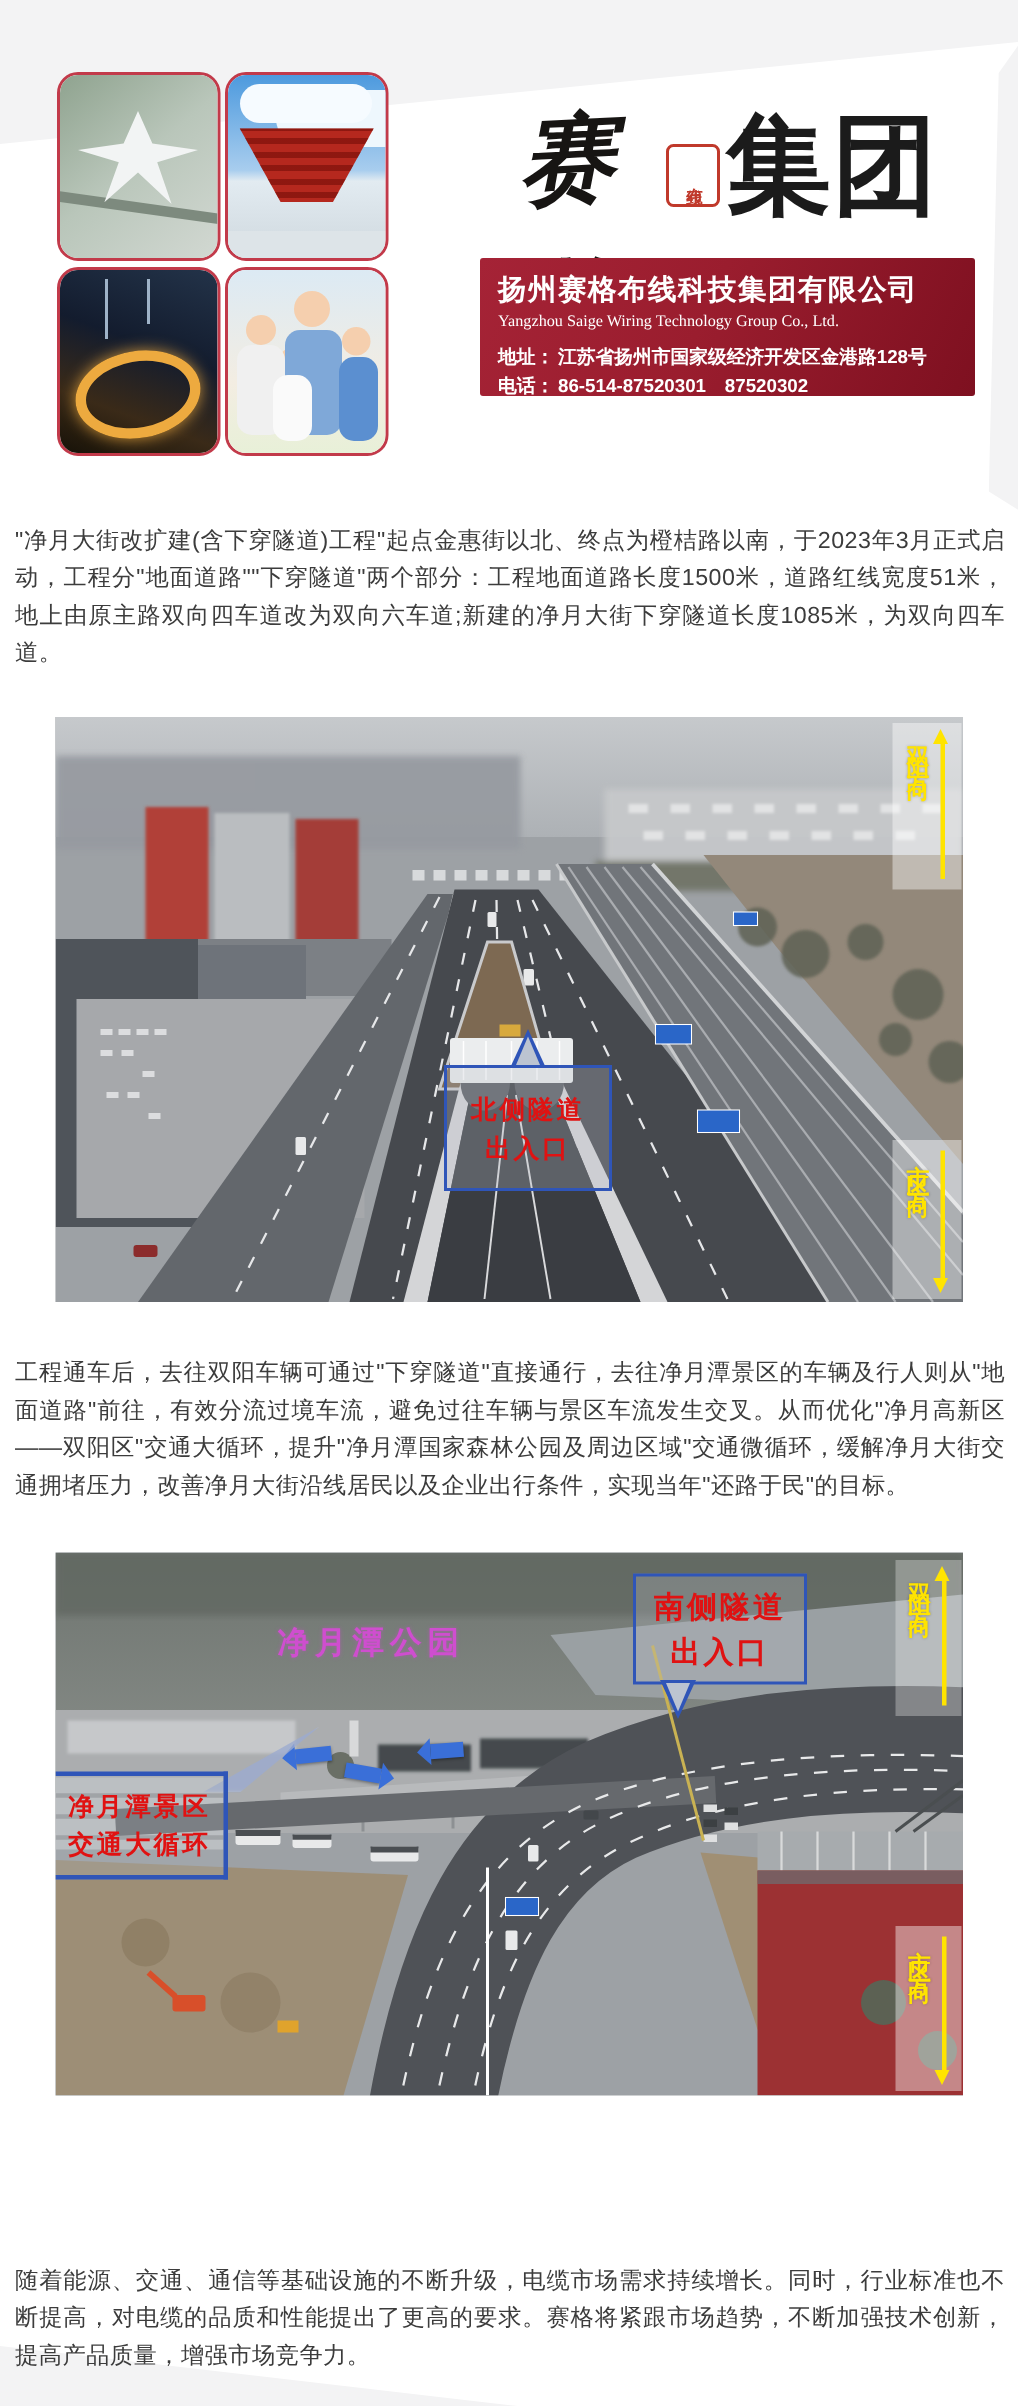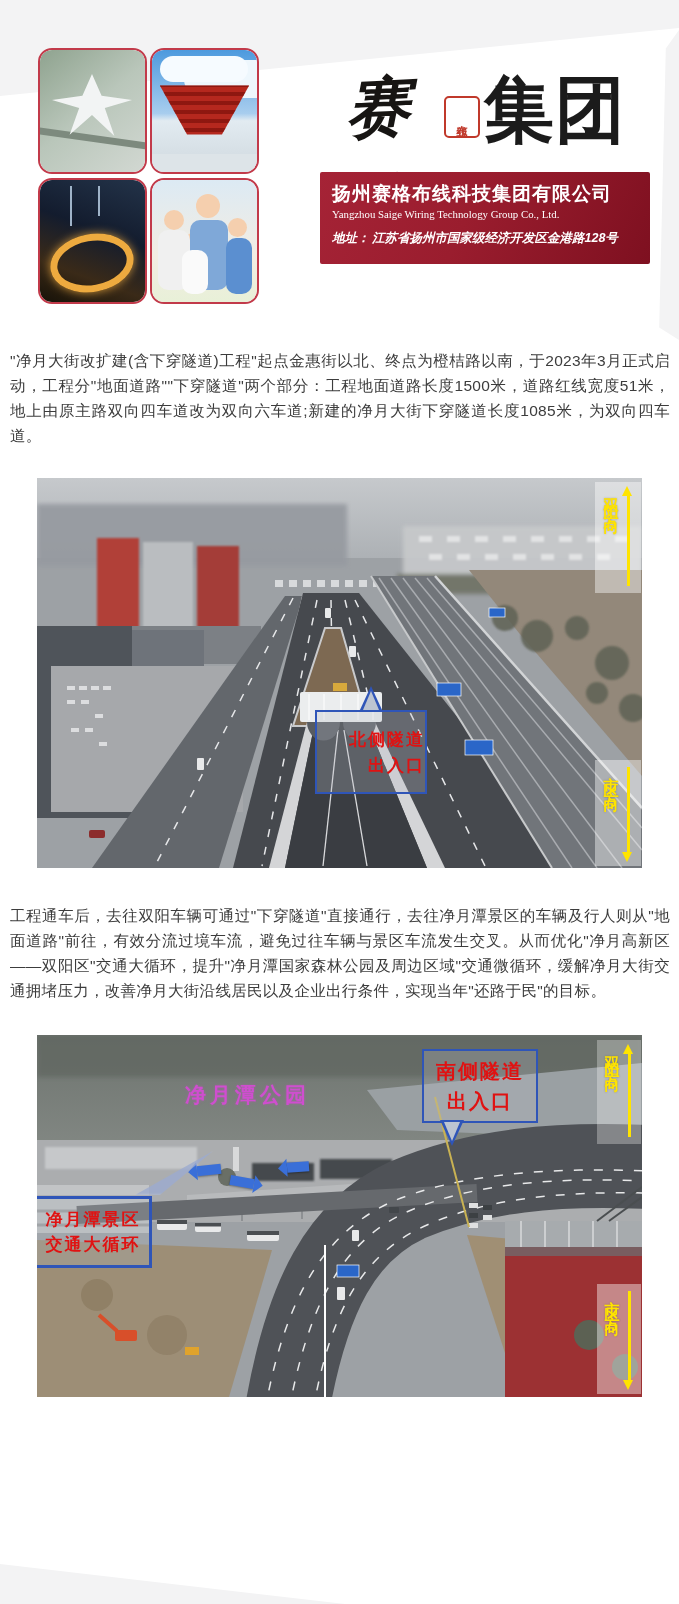--- a/index.html
+++ b/index.html
@@ -40,21 +40,21 @@
              display:flex;align-items:center;justify-content:center;writing-mode:vertical-lr;
              text-orientation:upright;letter-spacing:1px;}
   .logo-suffix{position:absolute;left:484px;top:70px;font-size:70px;font-weight:900;color:#1b1b1b;
                letter-spacing:1px;line-height:80px;transform:scaleY(1.05);}
   .banner{position:absolute;left:320px;top:172px;width:330px;height:92px;border-radius:2px;
           background:linear-gradient(115deg,#a52336 0%,#9a1d2e 45%,#7e1020 100%);color:#ffffff;
           padding:10px 12px;box-sizing:border-box;}
   .banner .cn{font-size:19px;font-weight:bold;letter-spacing:1px;line-height:24px;}
   .banner .en{font-size:10.8px;line-height:15px;margin-top:1px;font-family:Liberation Serif, serif;}
   .banner .row{display:flex;font-size:12.5px;font-weight:bold;line-height:18.5px;}
-  .banner .rows{margin-top:7px;font-style:italic;}
+  .banner .rows{margin-top:7px;}
   .banner .lb{flex:0 0 40px;}
 
   
   .para{position:absolute;left:10px;width:660px;font-size:15.5px;line-height:25px;color:#3c3c3c;
         text-align:justify;letter-spacing:.3px;}
 
   
   .photo{position:absolute;left:37px;width:605px;overflow:hidden;background:#9da1a5;}
   .photo svg{position:absolute;left:0;top:0;}
 
@@ -142,20 +142,24 @@
     <div class="logo-seal">布线</div>
     <div class="logo-suffix">集团</div>
 
     <div class="banner">
       <div class="cn">扬州赛格布线科技集团有限公司</div>
       <div class="en">Yangzhou Saige Wiring Technology Group Co., Ltd.</div>
       <div class="rows">
         <div class="row">
           <span class="lb">地址：</span>
           <span>江苏省扬州市国家级经济开发区金港路128号</span>
+        </div>
+        <div class="row">
+          <span class="lb">电话：</span>
+          <span>86-514-87520301　87520302</span>
         </div>
       </div>
     </div>
   </div>
 
   <div class="para" style="top:348px;">"净月大街改扩建(含下穿隧道)工程"起点金惠街以北、终点为橙桔路以南，于2023年3月正式启动，工程分"地面道路""下穿隧道"两个部分：工程地面道路长度1500米，道路红线宽度51米，地上由原主路双向四车道改为双向六车道;新建的净月大街下穿隧道长度1085米，为双向四车道。</div>
 
   <div class="photo" style="top:478px;height:390px;">
     <svg width="605" height="390" viewBox="0 0 605 390">
       <defs>
@@ -288,21 +292,21 @@
       </g>
     </svg>
     <div class="dir-label" style="right:1px;top:4px;height:103px;width:42px;">
       <span class="dir-text">双阳方向</span>
       <span class="dir-arrow up"></span>
     </div>
     <div class="dir-label" style="right:1px;bottom:2px;height:98px;width:42px;">
       <span class="dir-text">市区方向</span>
       <span class="dir-arrow down"></span>
     </div>
-    <div class="callout" style="left:278px;top:232px;width:108px;height:80px;align-items:flex-end;">
+    <div class="callout" style="left:259px;top:232px;width:108px;height:80px;">
       <i class="ptr-up"></i>
       <span>北侧隧道</span>
       <span>出入口</span>
     </div>
   </div>
 
   <div class="para" style="top:903px;">工程通车后，去往双阳车辆可通过"下穿隧道"直接通行，去往净月潭景区的车辆及行人则从"地面道路"前往，有效分流过境车流，避免过往车辆与景区车流发生交叉。从而优化"净月高新区——双阳区"交通大循环，提升"净月潭国家森林公园及周边区域"交通微循环，缓解净月大街交通拥堵压力，改善净月大街沿线居民以及企业出行条件，实现当年"还路于民"的目标。</div>
 
   <div class="photo" style="top:1035px;height:362px;">
     <svg width="605" height="362" viewBox="0 0 605 362">
@@ -413,19 +417,20 @@
       <span class="dir-arrow up"></span>
     </div>
     <div class="dir-label" style="right:1px;bottom:3px;height:102px;width:40px;">
       <span class="dir-text">市区方向</span>
       <span class="dir-arrow down"></span>
     </div>
     <div class="barrow" style="left:160px;top:130px;width:24px;transform:scaleX(-1) rotate(6deg);"></div>
     <div class="barrow" style="left:193px;top:142px;width:24px;transform:rotate(10deg);"></div>
     <div class="barrow" style="left:250px;top:127px;width:22px;transform:scaleX(-1) rotate(4deg);"></div>
     <div class="scenic-ptr" style="left:98px;top:116px;width:78px;height:44px;"></div>
-    <div class="scenic" style="left:0;top:146px;width:112px;height:66px;margin-top:15px;">
+    <div class="scenic" style="left:0;top:146px;width:112px;height:66px;">
       <span>净月潭景区</span>
       <span>交通大循环</span>
     </div>
   </div>
 
+  <div class="para" style="top:1508px;">随着能源、交通、通信等基础设施的不断升级，电缆市场需求持续增长。同时，行业标准也不断提高，对电缆的品质和性能提出了更高的要求。赛格将紧跟市场趋势，不断加强技术创新，提高产品质量，增强市场竞争力。</div>
 </div>
 
 </body></html>

